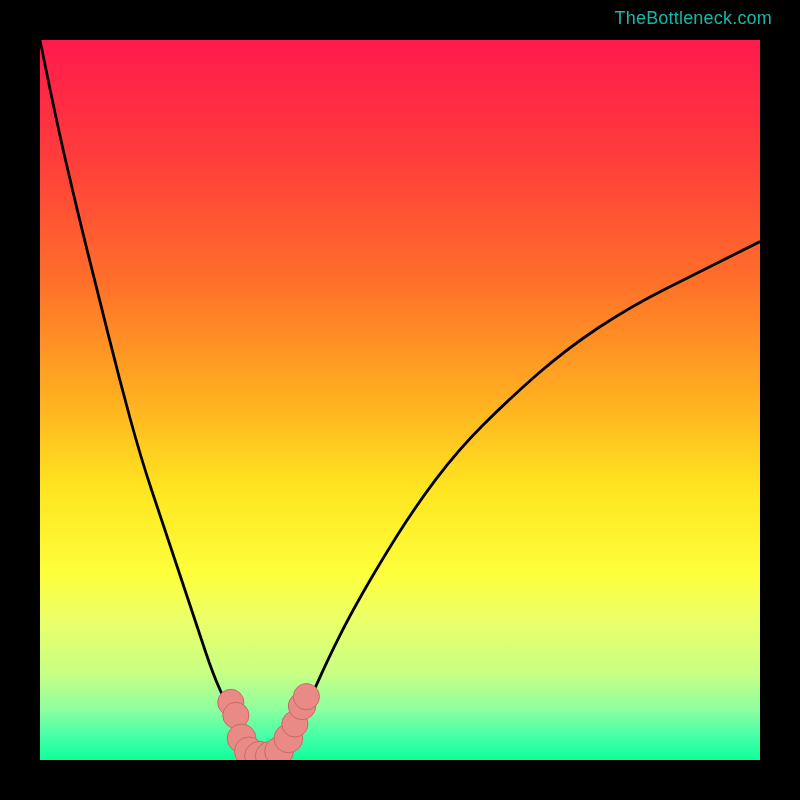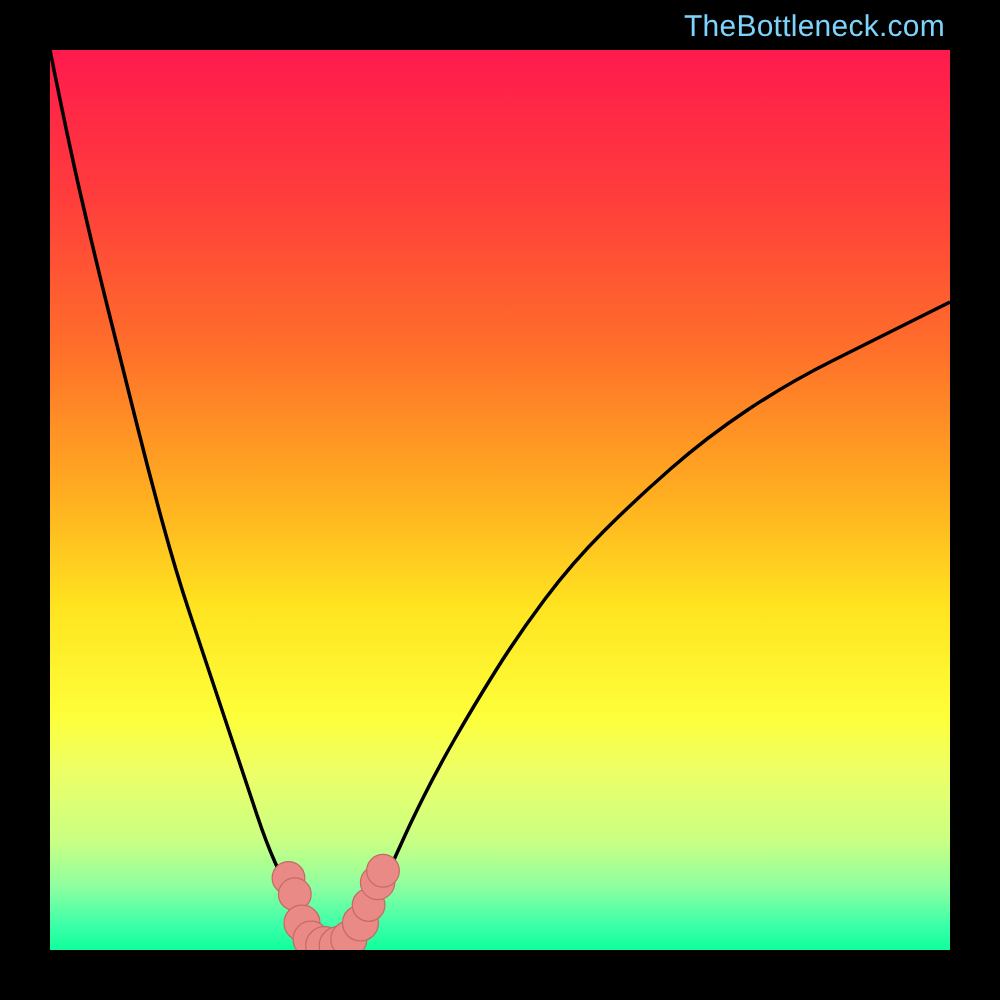--- a/index.html
+++ b/index.html
@@ -20,23 +20,23 @@
     position: absolute;
     left: 40px;
     top: 40px;
     width: 720px;
     height: 720px;
     overflow: hidden;
   }
   .watermark {
     position: absolute;
     top: 8px;
-    right: 44px;
-    color: #7dd3fc;
-    font-size: 24px;
+    right: 28px;
+    color: #14b8a6;
+    font-size: 18px;
     font-weight: 500;
     letter-spacing: 0.2px;
   }
   svg {
     display: block;
   }
 </style>
 </head>
 <body>
 

